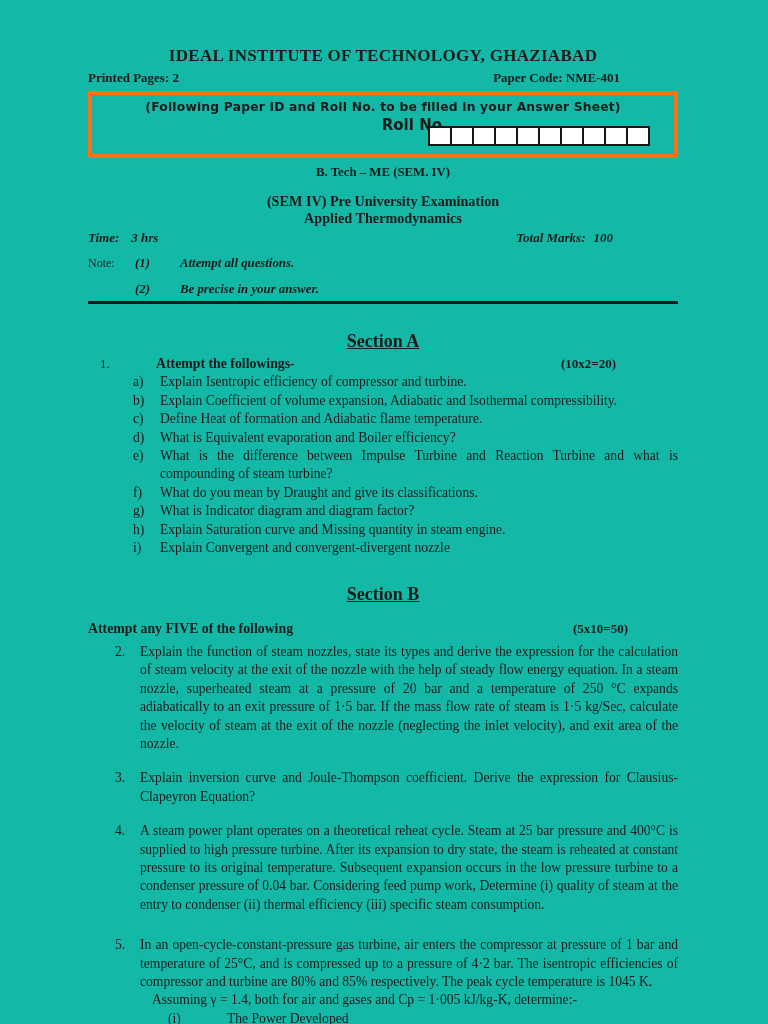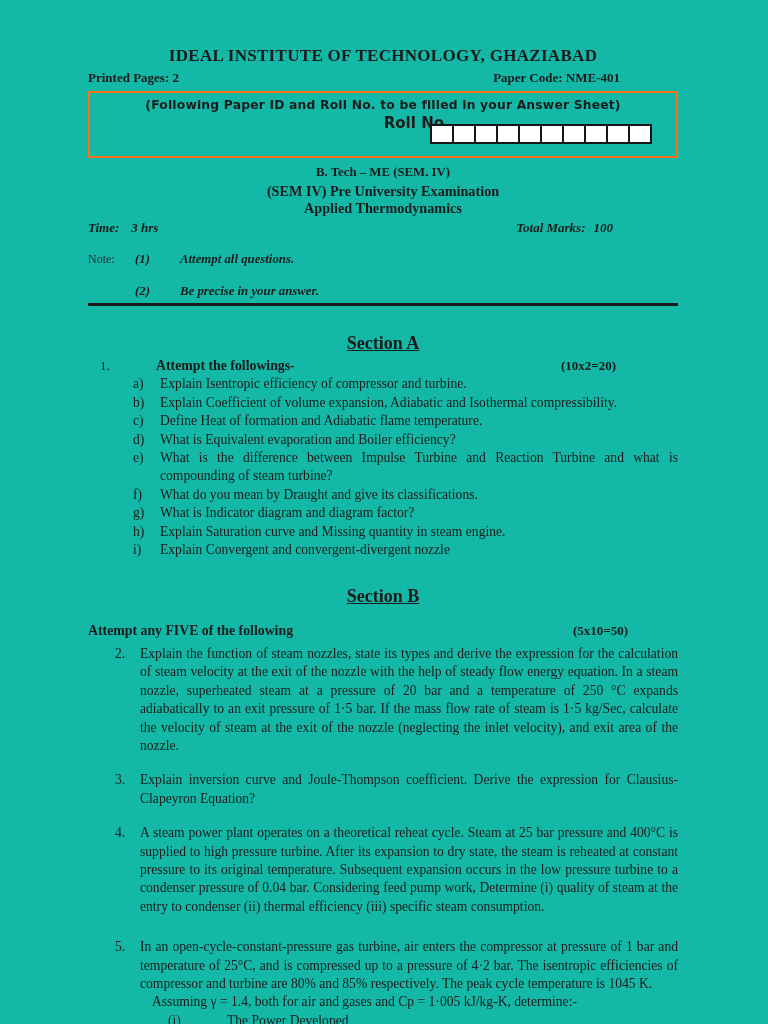--- a/index.html
+++ b/index.html
@@ -20,21 +20,21 @@
     text-align:center; font-weight:bold; font-size:17px;
     letter-spacing:.3px; line-height:20px;
   }
   .printed-row {
     display:flex; justify-content:space-between;
     font-weight:bold; font-size:13px; margin-top:4px; line-height:16px;
   }
   .printed-row .right { padding-right:58px; }
 
   .rollbox {
-    border:2px solid #f97316; margin-top:5px;
+    border:4px solid #f97316; margin-top:5px;
     padding:5px 8px 2px; height:67px;
   }
   .rollbox .inst {
     text-align:center; font-family:"DejaVu Sans", sans-serif;
     font-weight:bold; font-size:12.3px; line-height:15px; letter-spacing:.2px;
   }
   .rollrow {
     display:flex; justify-content:flex-end; align-items:flex-start;
     padding-right:16px; margin-top:1px;
   }
@@ -44,33 +44,33 @@
   }
   .cells { display:flex; margin-left:-14px; margin-top:10px; }
   .cell {
     width:24px; height:20px; background:#fff;
     border:2px solid #161616; margin-left:-2px;
   }
   .cell:first-child { margin-left:0; }
 
   .h-center { text-align:center; font-weight:bold; }
   .h-btech  { font-size:12.8px; margin-top:6px; line-height:16px; }
-  .h-exam   { font-size:14.2px; margin-top:2px; line-height:18px; }
+  .h-exam   { font-size:14.2px; margin-top:12px; line-height:18px; }
   .h-subj   { font-size:14.2px; margin-top:0; line-height:17px; }
 
   .time-row {
     display:flex; justify-content:space-between;
     font-weight:bold; font-style:italic; font-size:13px;
     margin-top:3px; line-height:16px;
   }
   .time-row .right { padding-right:65px; }
   .time-row .lbl { margin-right:12px; }
   .time-row .lbl2 { margin-right:8px; }
 
-  .note-row { display:flex; font-size:12.8px; line-height:15.5px; margin-top:16px; }
+  .note-row { display:flex; font-size:12.8px; line-height:15.5px; margin-top:10px; }
   .note-label { width:47px; font-size:12px; color:#2a2a2a; }
   .note-num { width:45px; font-weight:bold; font-style:italic; }
   .note-text { font-weight:bold; font-style:italic; }
   .note-cont { margin-left:47px; }
 
   .rule { height:3px; background:#1a1a1a; margin-top:4px; }
 
   .section-title {
     text-align:center; font-weight:bold; font-size:18px;
     text-decoration:underline; margin-top:28px; line-height:18px;

